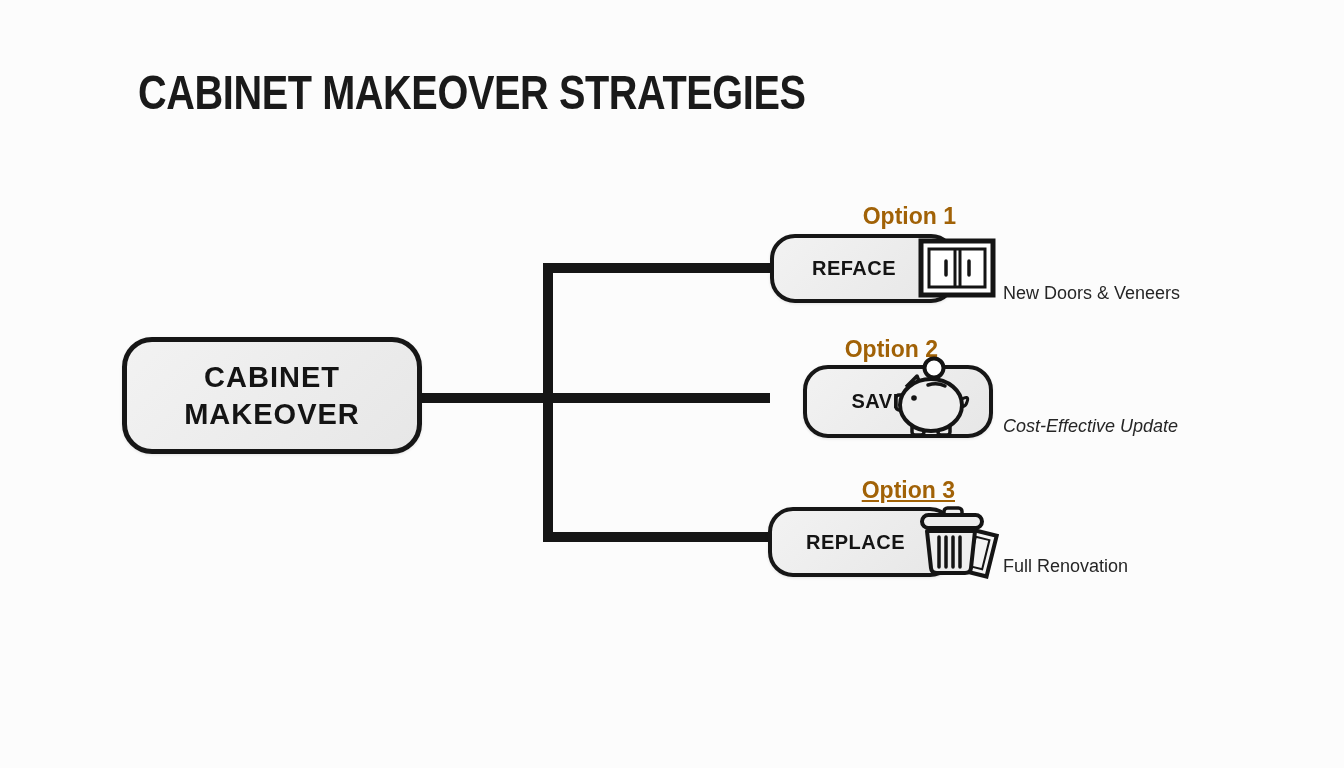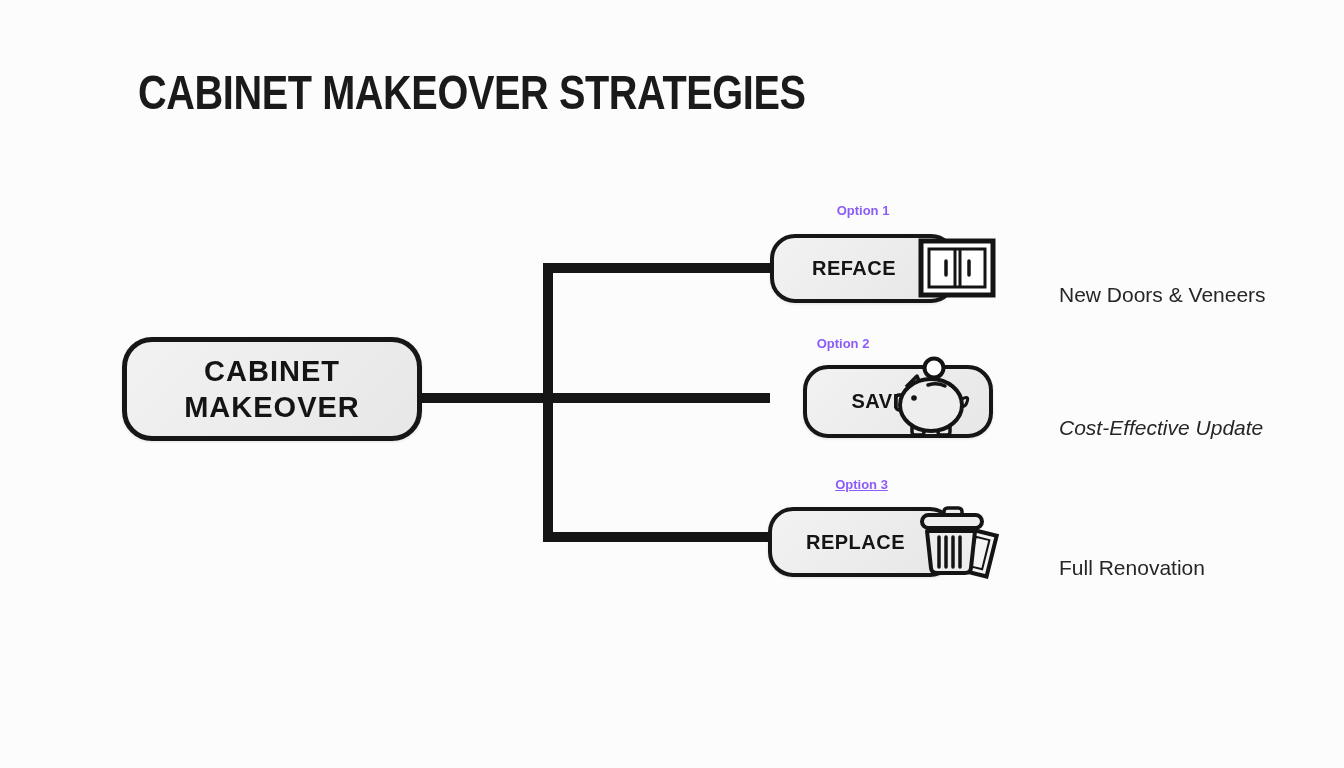--- a/index.html
+++ b/index.html
@@ -22,47 +22,47 @@
 
   .node{
     position:absolute;
     background:linear-gradient(135deg,#f2f2f2,#e7e7e7);
     border:5px solid var(--line,#161616);
     box-sizing:border-box;
     display:flex;align-items:center;justify-content:center;
     box-shadow:0 1px 3px rgba(0,0,0,0.10);
   }
   .root-box{
-    left:122px;top:337px;width:300px;height:104px;border-radius:30px;
+    left:122px;top:337px;width:300px;height:117px;border-radius:30px;
   }
   .root-label{
     font-size:29px;font-weight:bold;color:#141414;text-align:center;
     line-height:1.25;letter-spacing:1px;white-space:pre-line;
   }
   .opt-box{border-width:4px;border-radius:25px;}
   .opt-label{font-size:20px;font-weight:bold;color:#141414;letter-spacing:0.5px;white-space:nowrap;}
 
   .opt1-box{left:770px;top:234px;width:186px;height:69px;}
   .opt1-box .opt-label{padding-right:18px;}
   .opt2-box{left:803px;top:365px;width:190px;height:73px;}
   .opt2-box .opt-label{padding-right:38px;}
   .opt3-box{left:768px;top:507px;width:187px;height:70px;}
   .opt3-box .opt-label{padding-right:12px;}
 
   .opt-tag{
-    position:absolute;text-align:center;
-    font-size:13px;font-weight:bold;color:#8b5cf6;white-space:nowrap;
+    position:absolute;text-align:right;
+    font-size:23px;font-weight:bold;color:#a16207;white-space:nowrap;
   }
   .opt1-tag{left:770px;width:186px;top:203px;}
   .opt2-tag{left:748px;width:190px;top:336px;}
   .opt3-tag{left:768px;width:187px;top:477px;text-decoration:underline;}
 
   .caption{
-    position:absolute;left:1059px;
-    font-size:21px;color:var(--caption,#262626);white-space:nowrap;
+    position:absolute;left:1003px;
+    font-size:18px;color:var(--caption,#262626);white-space:nowrap;
   }
   .cap1{top:283px;}
   .cap2{top:416px;font-style:italic;}
   .cap3{top:556px;text-align:right;}
 
   .icon{position:absolute;}
   .icon-cabinet{left:918px;top:238px;}
   .icon-piggy{left:886px;top:351px;}
   .icon-trash{left:913px;top:505px;}
 </style>

